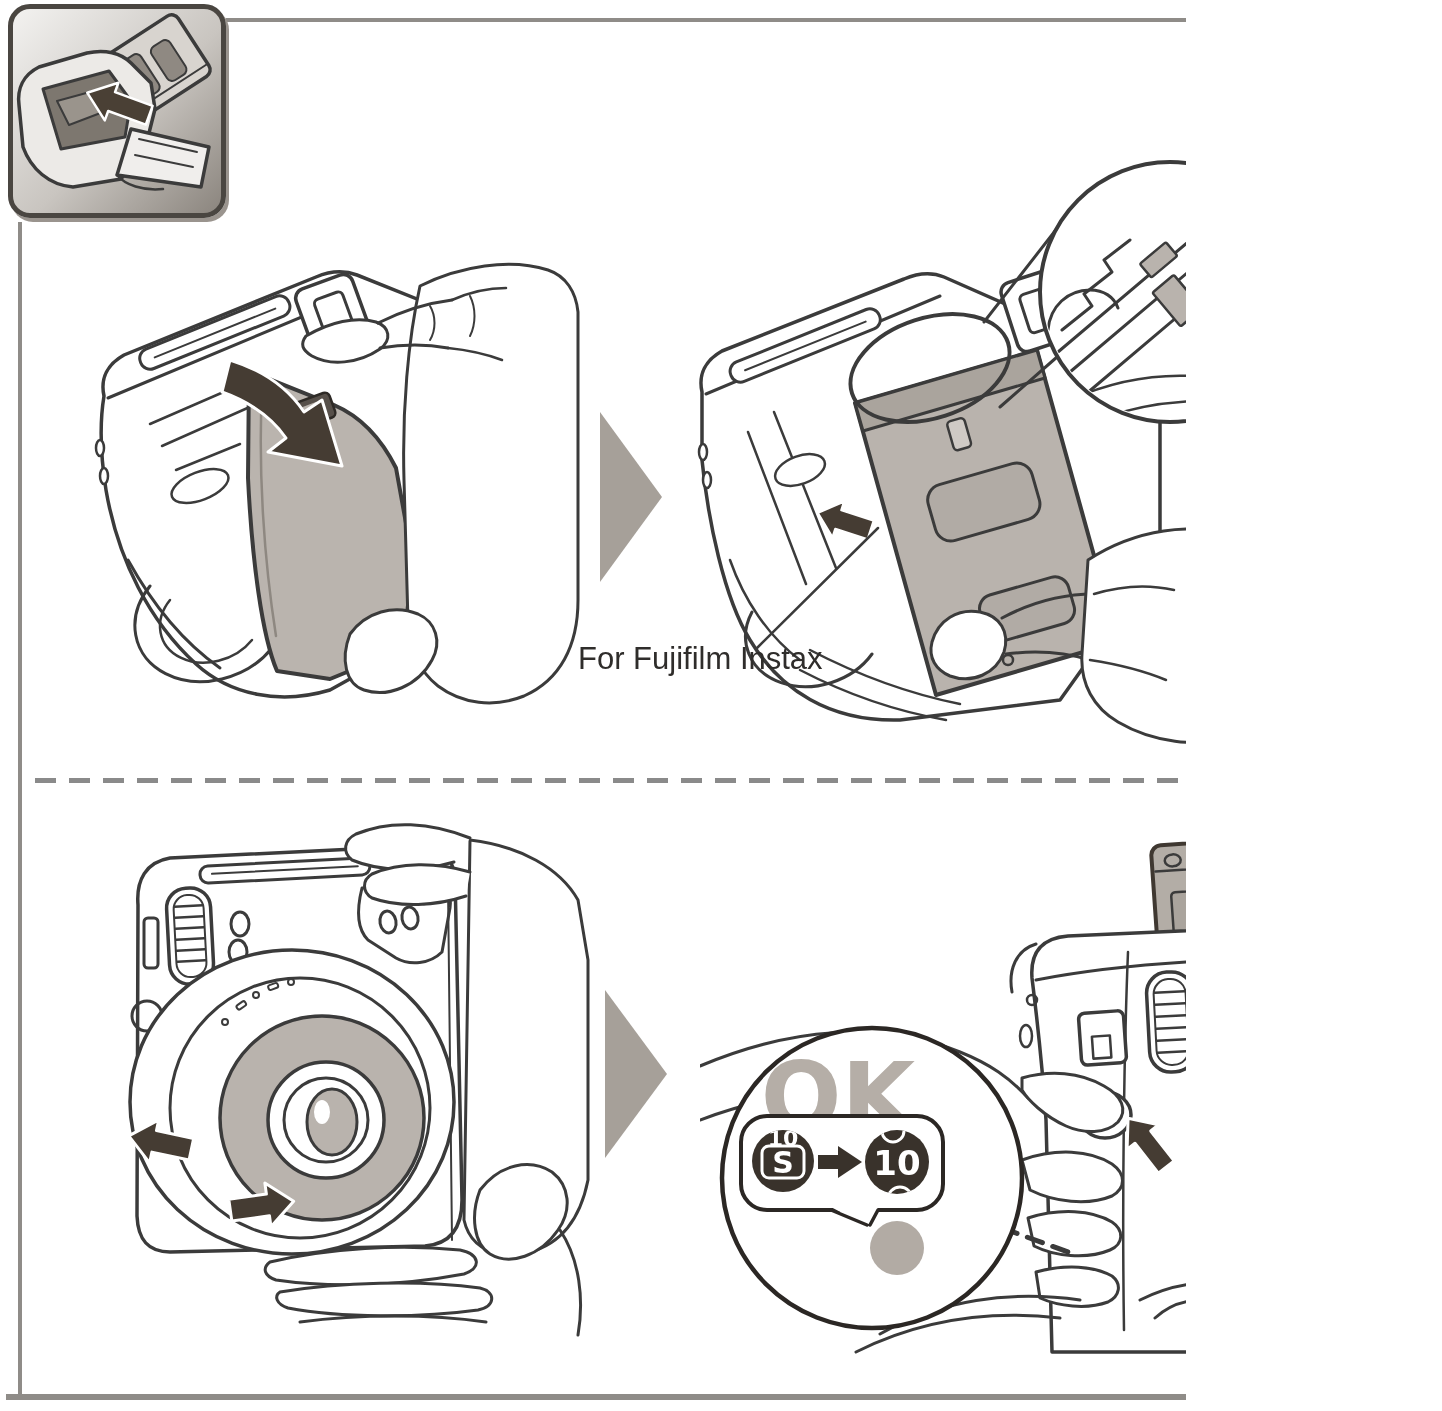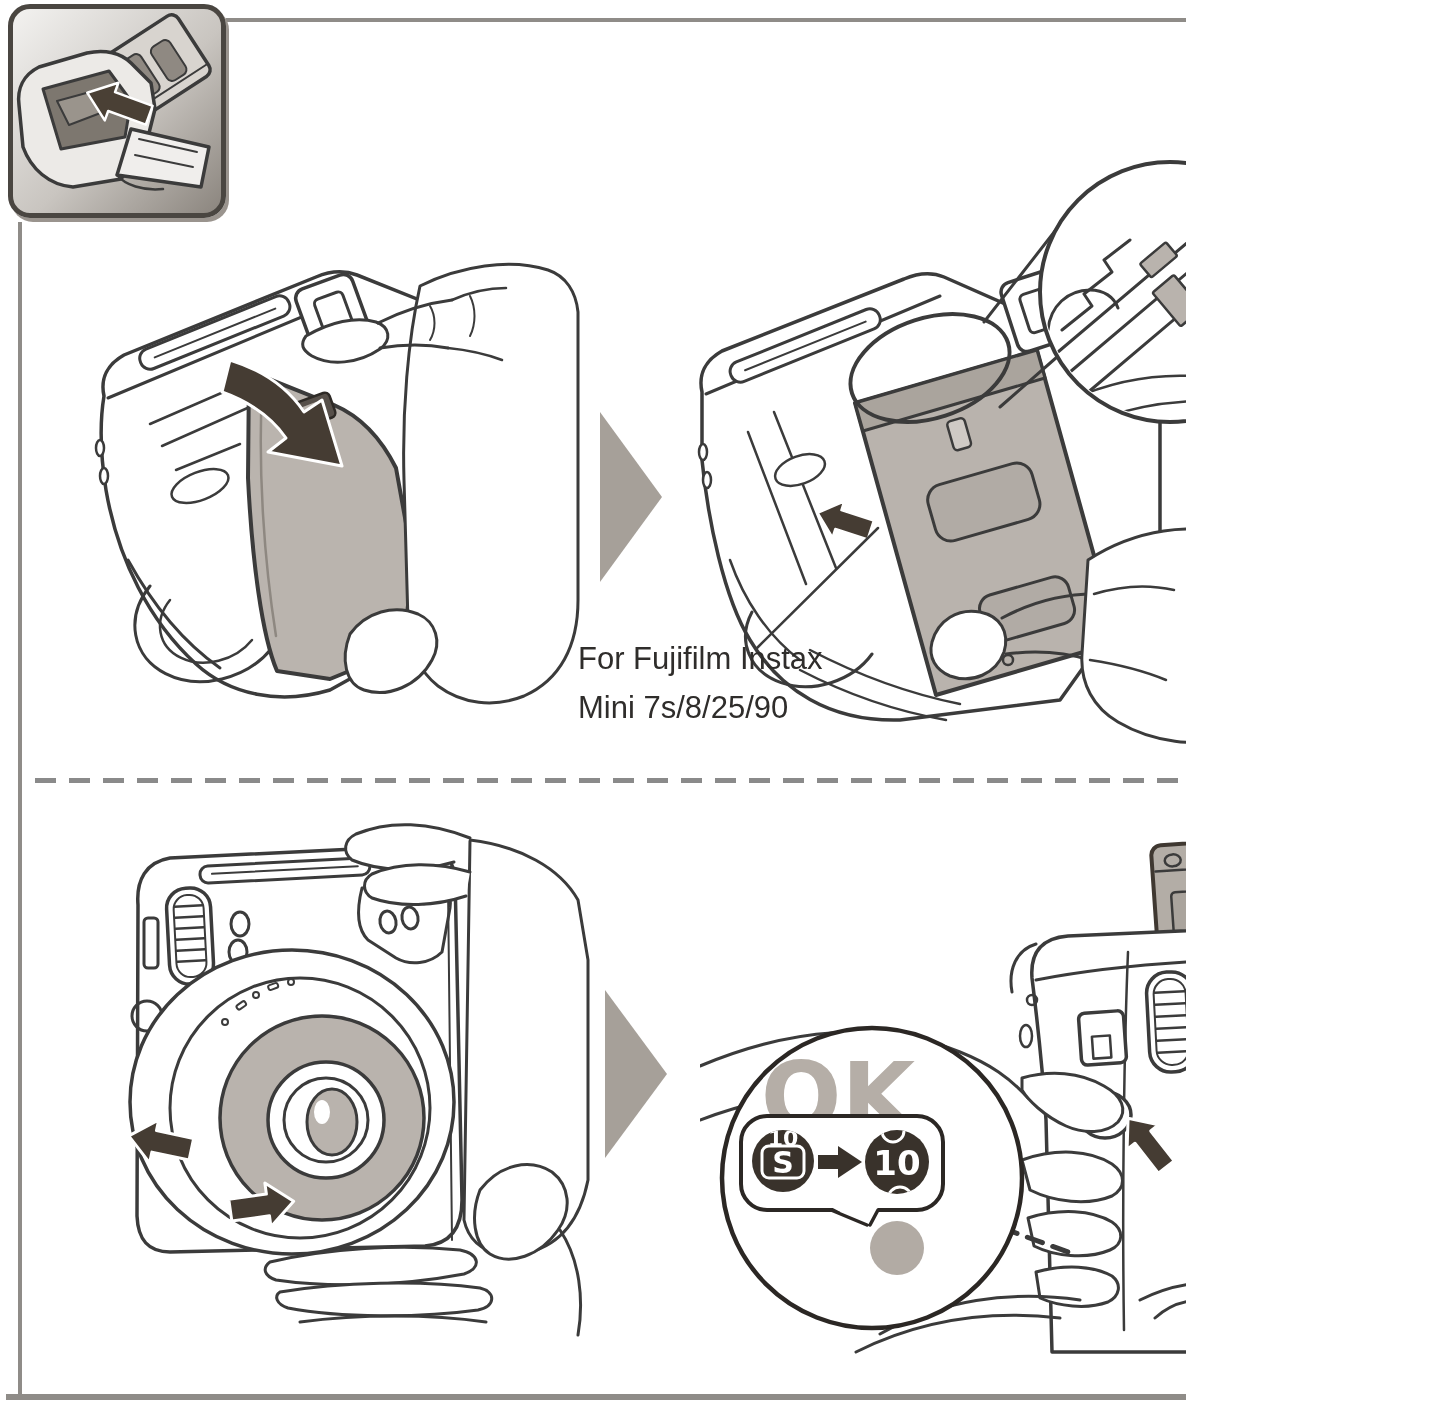--- a/index.html
+++ b/index.html
@@ -179,21 +179,20 @@
         <path d="M1300,610 C1340,600 1380,596 1420,598 M1296,680 C1340,682 1390,686 1436,690" stroke-width="3"></path>
         <path d="M1408,180 C1424,196 1432,216 1434,240" stroke-width="3"></path>
       </g>
     </g>
   </svg>
 
   <div class="abs tri" style="left:1312px;top:402px"></div>
 
   <div class="abs" id="compat-label">
     <div>For Fujifilm Instax</div>
-    <div>Mini 7s/8/25/90</div>
   </div>
 
   <div class="abs" id="divider"></div>
 
   <svg style="left:95px;top:815px" width="495" height="525" viewBox="95 815 495 525">
     <g stroke="#3b3b3b" stroke-width="3.5" fill="none" stroke-linecap="round" stroke-linejoin="round">
 
       <g>
         <path d="M138,905 C136,880 146,862 170,858 L415,846 C440,845 452,856 455,876 L462,1200 C462,1228 450,1244 425,1246 L170,1252 C148,1252 138,1240 137,1216 Z" fill="#fff"></path>
         <g transform="rotate(-3 285 872)">

